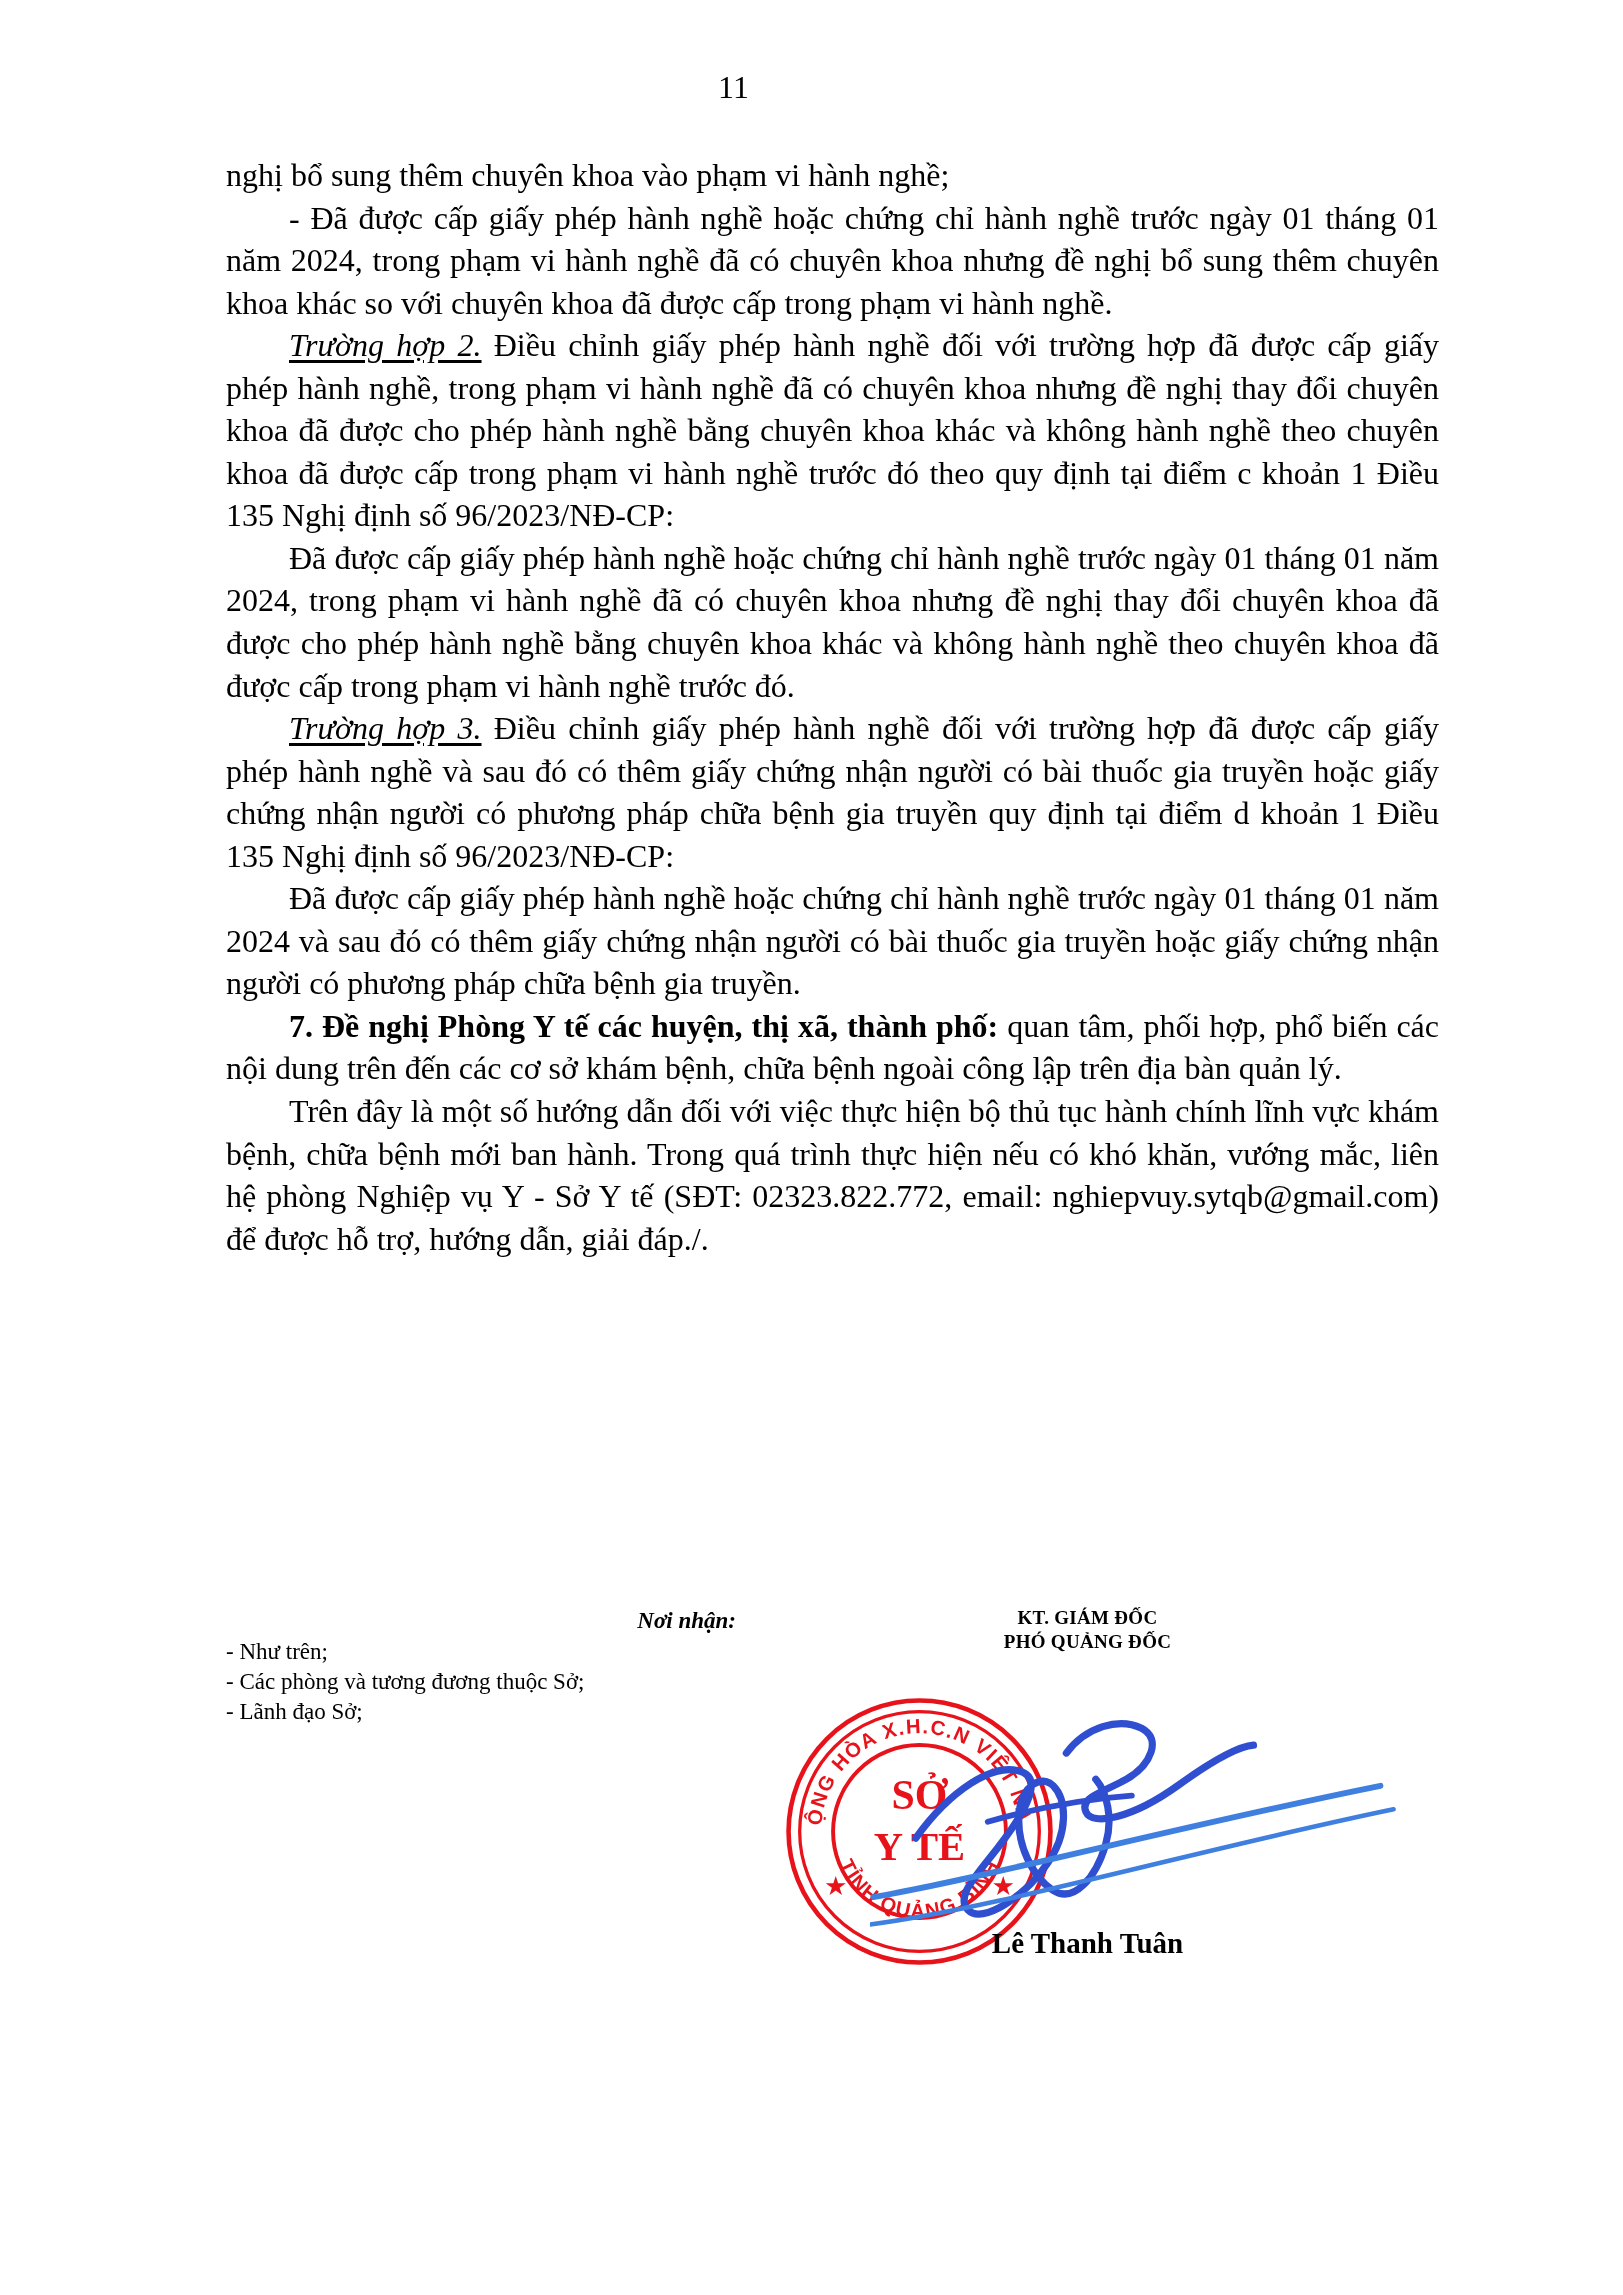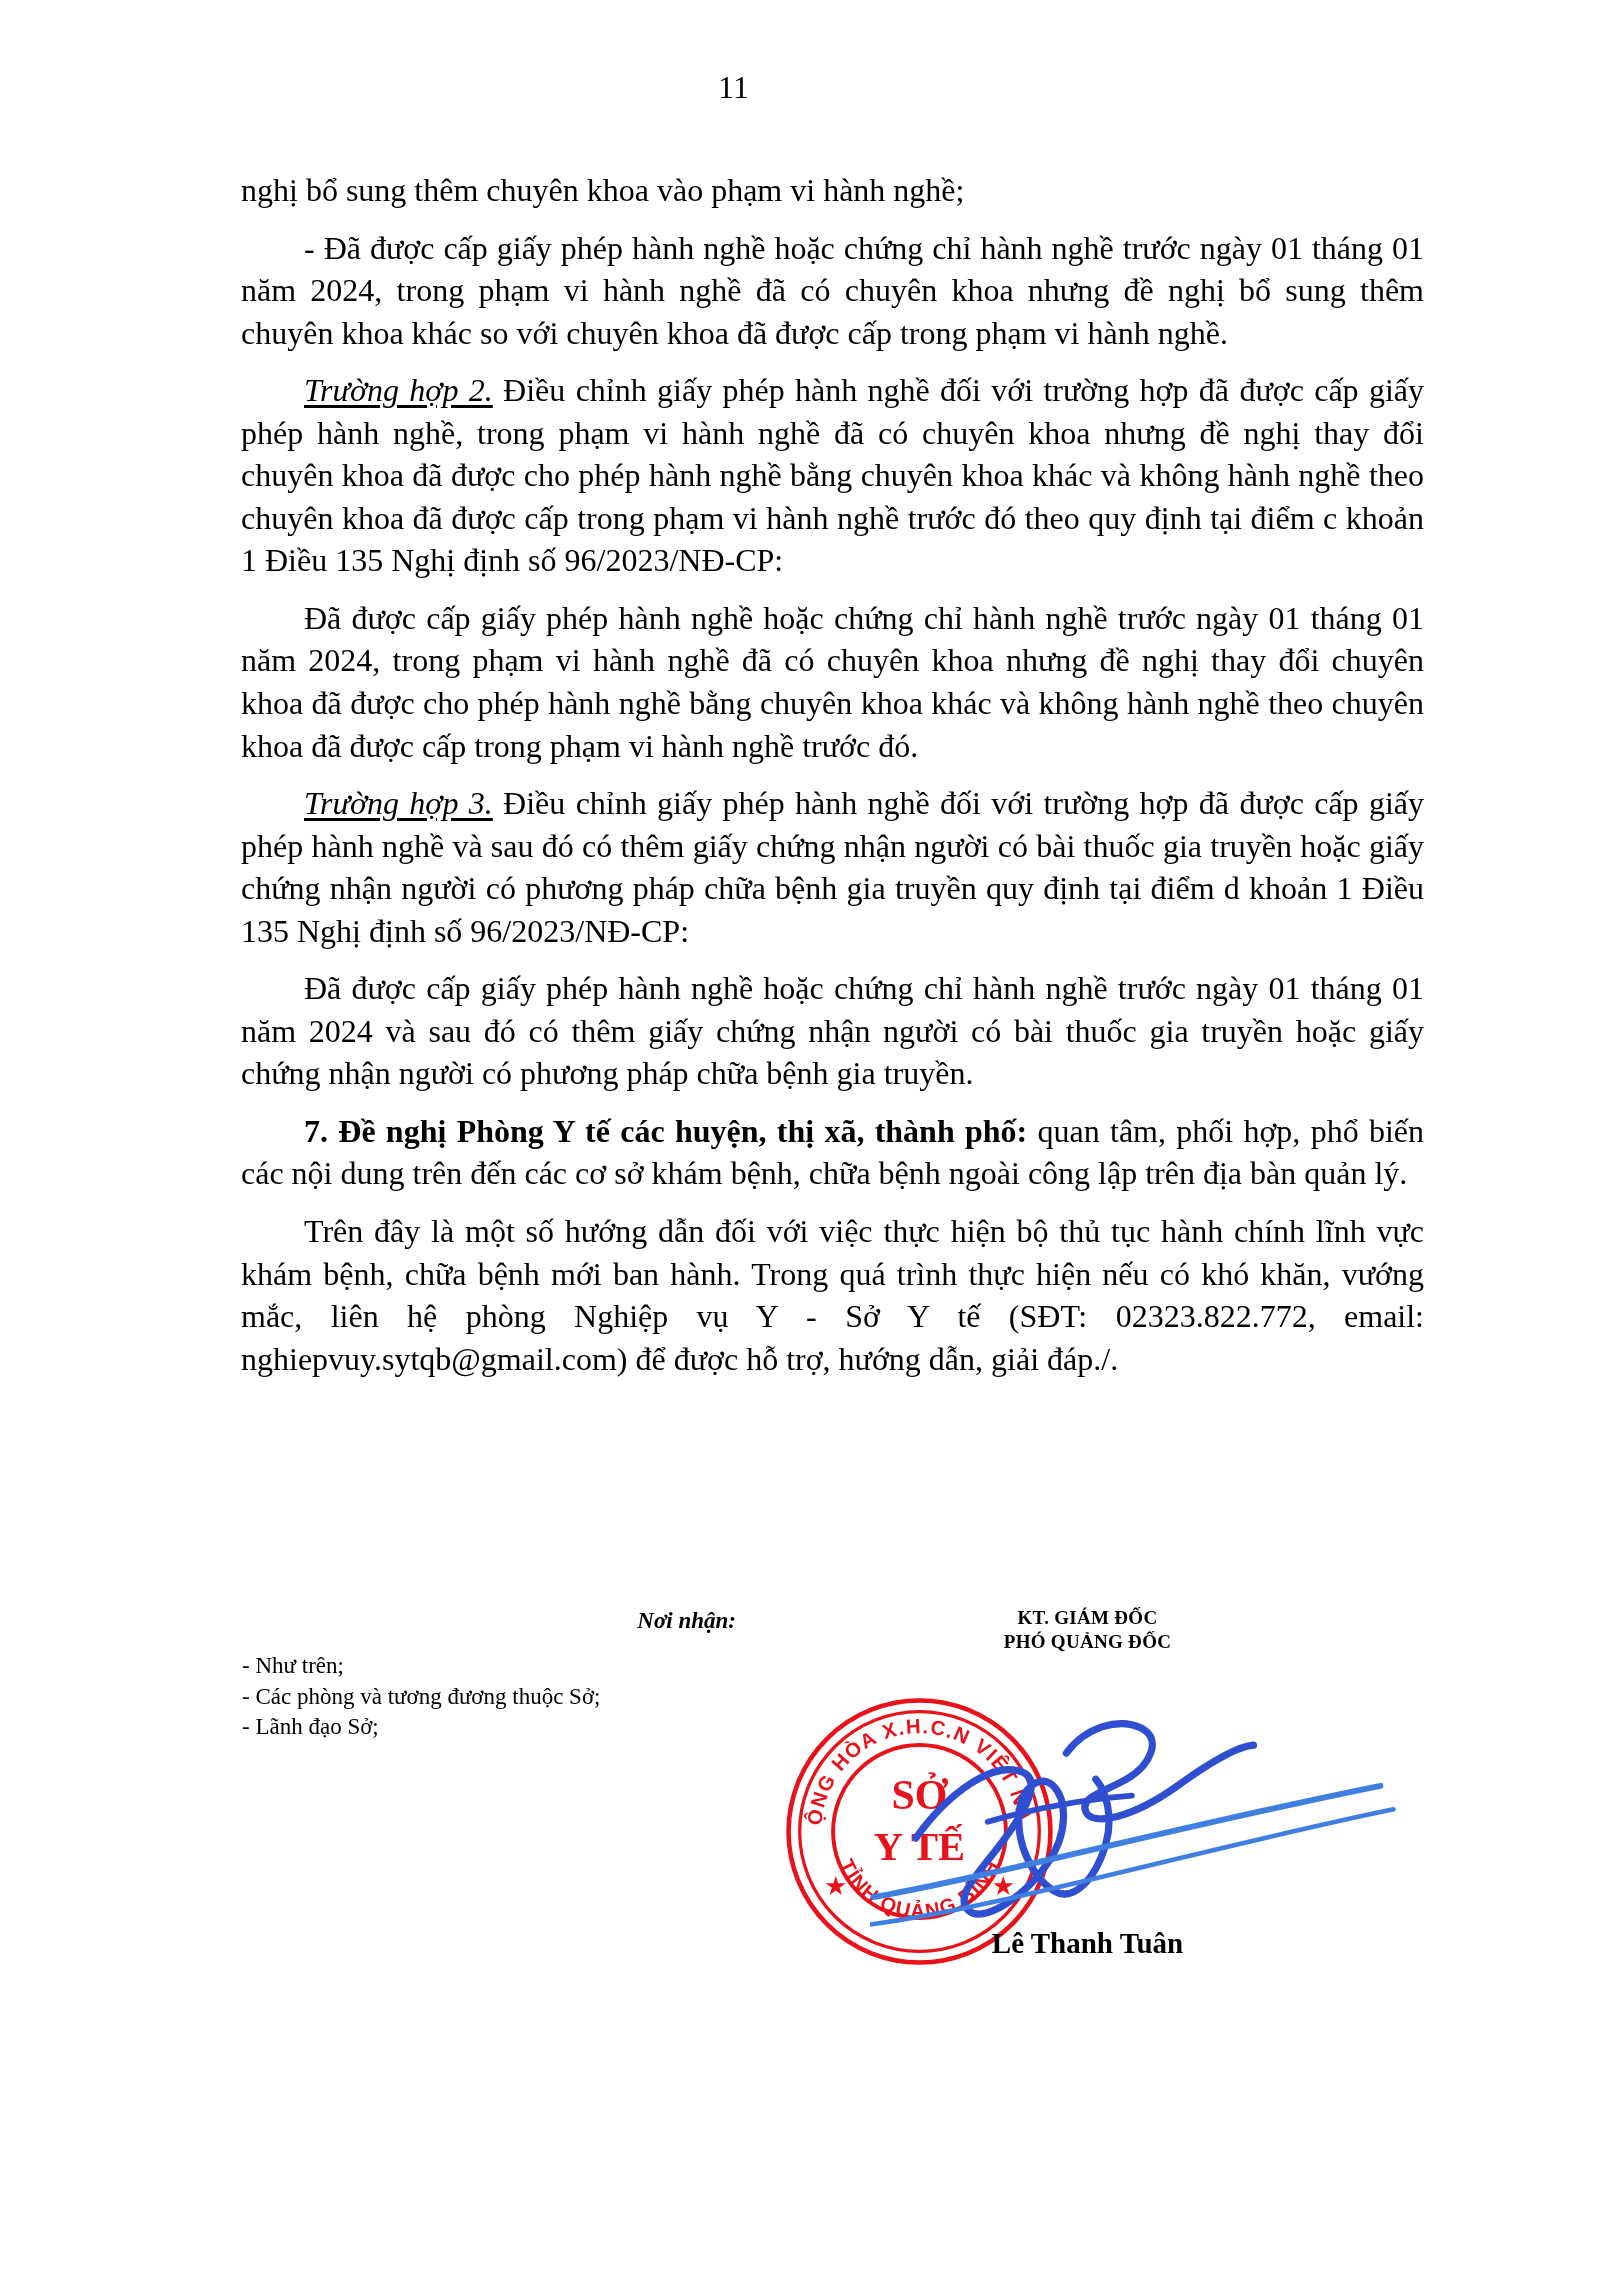--- a/index.html
+++ b/index.html
@@ -34,21 +34,21 @@
   }
 
   .body-block {
     position: absolute;
     left: 226px;
     top: 154px;
     width: 1213px;
   }
 
   p.para {
-    margin: 15px;
+    margin: 0;
     font-size: 32px;
     line-height: 1.33;
     text-align: justify;
     text-justify: inter-word;
     hyphens: none;
   }
   p.para.indent {
     text-indent: 63px;
   }
 
@@ -79,21 +79,21 @@
   .recipients-title {
     font-size: 23px;
     font-weight: bold;
     font-style: italic;
     line-height: 1.28;
     margin: 0 0 1.3px 0;
     text-align: right;
   }
   .recipients-list {
     list-style: none;
-    margin: 16px;
+    margin: 0;
     padding: 0;
   }
   .recipients-list li {
     font-size: 23px;
     line-height: 1.32;
     white-space: nowrap;
   }
 
   .signature {
     position: absolute;

